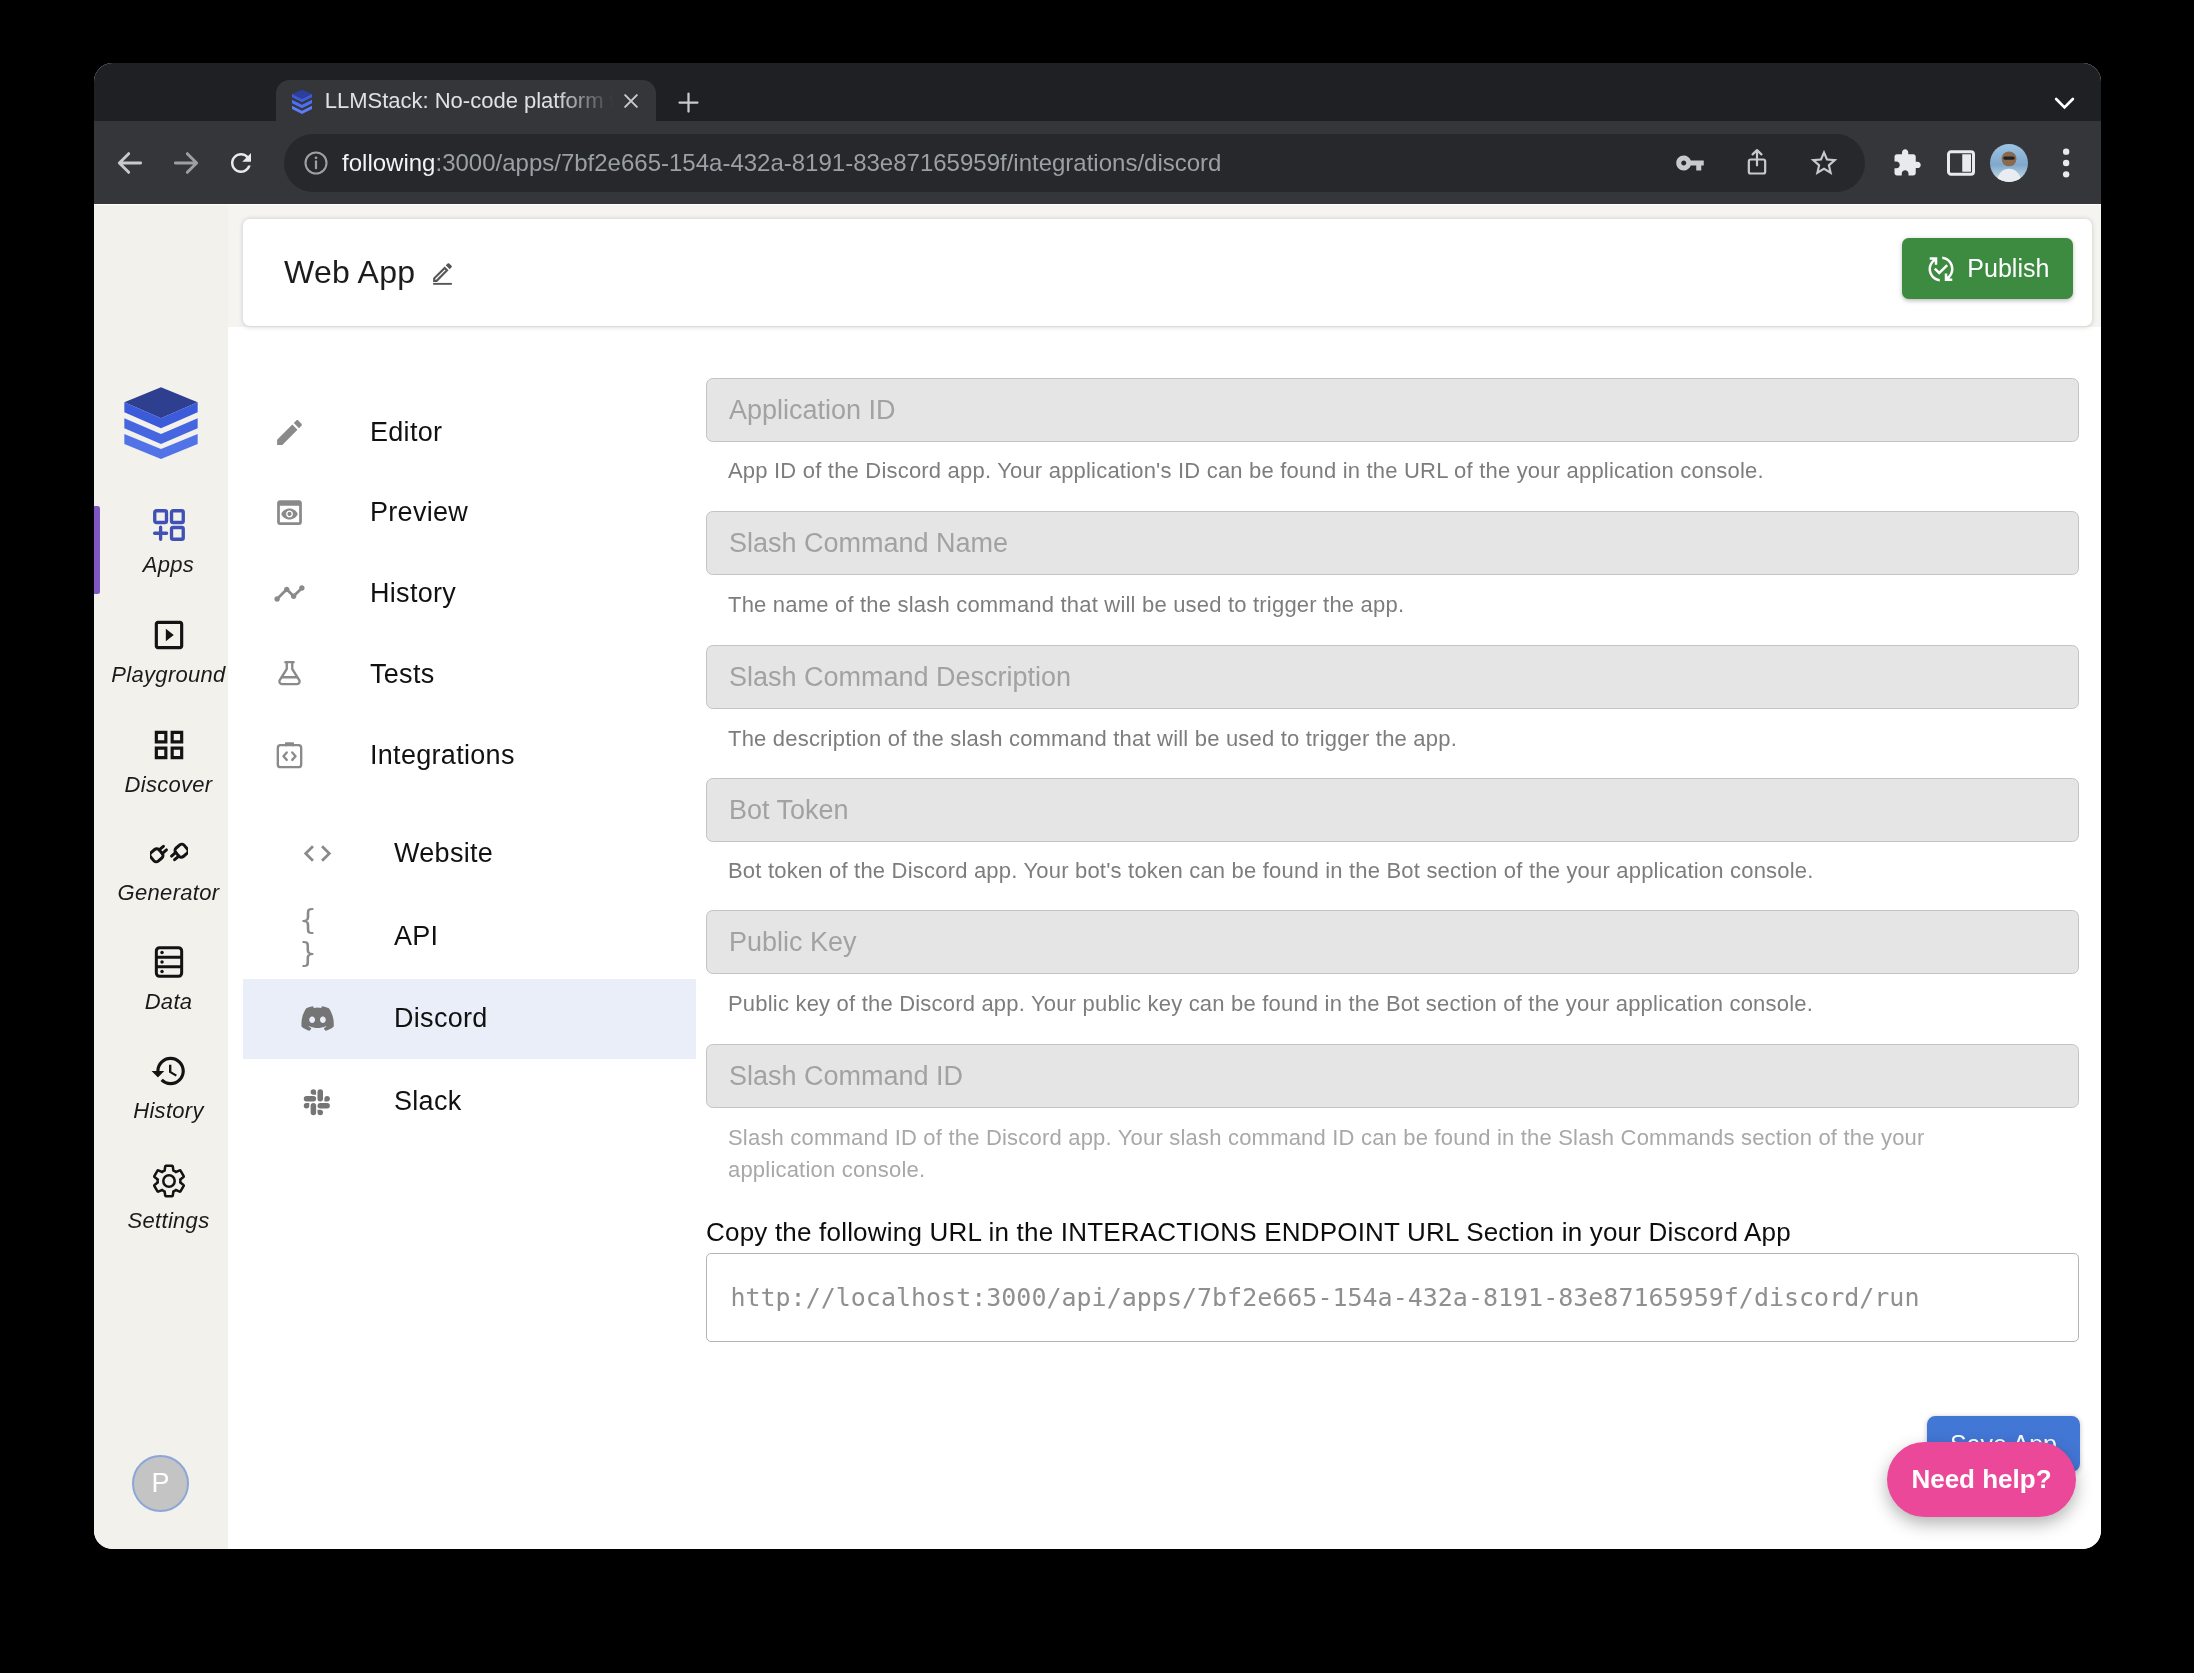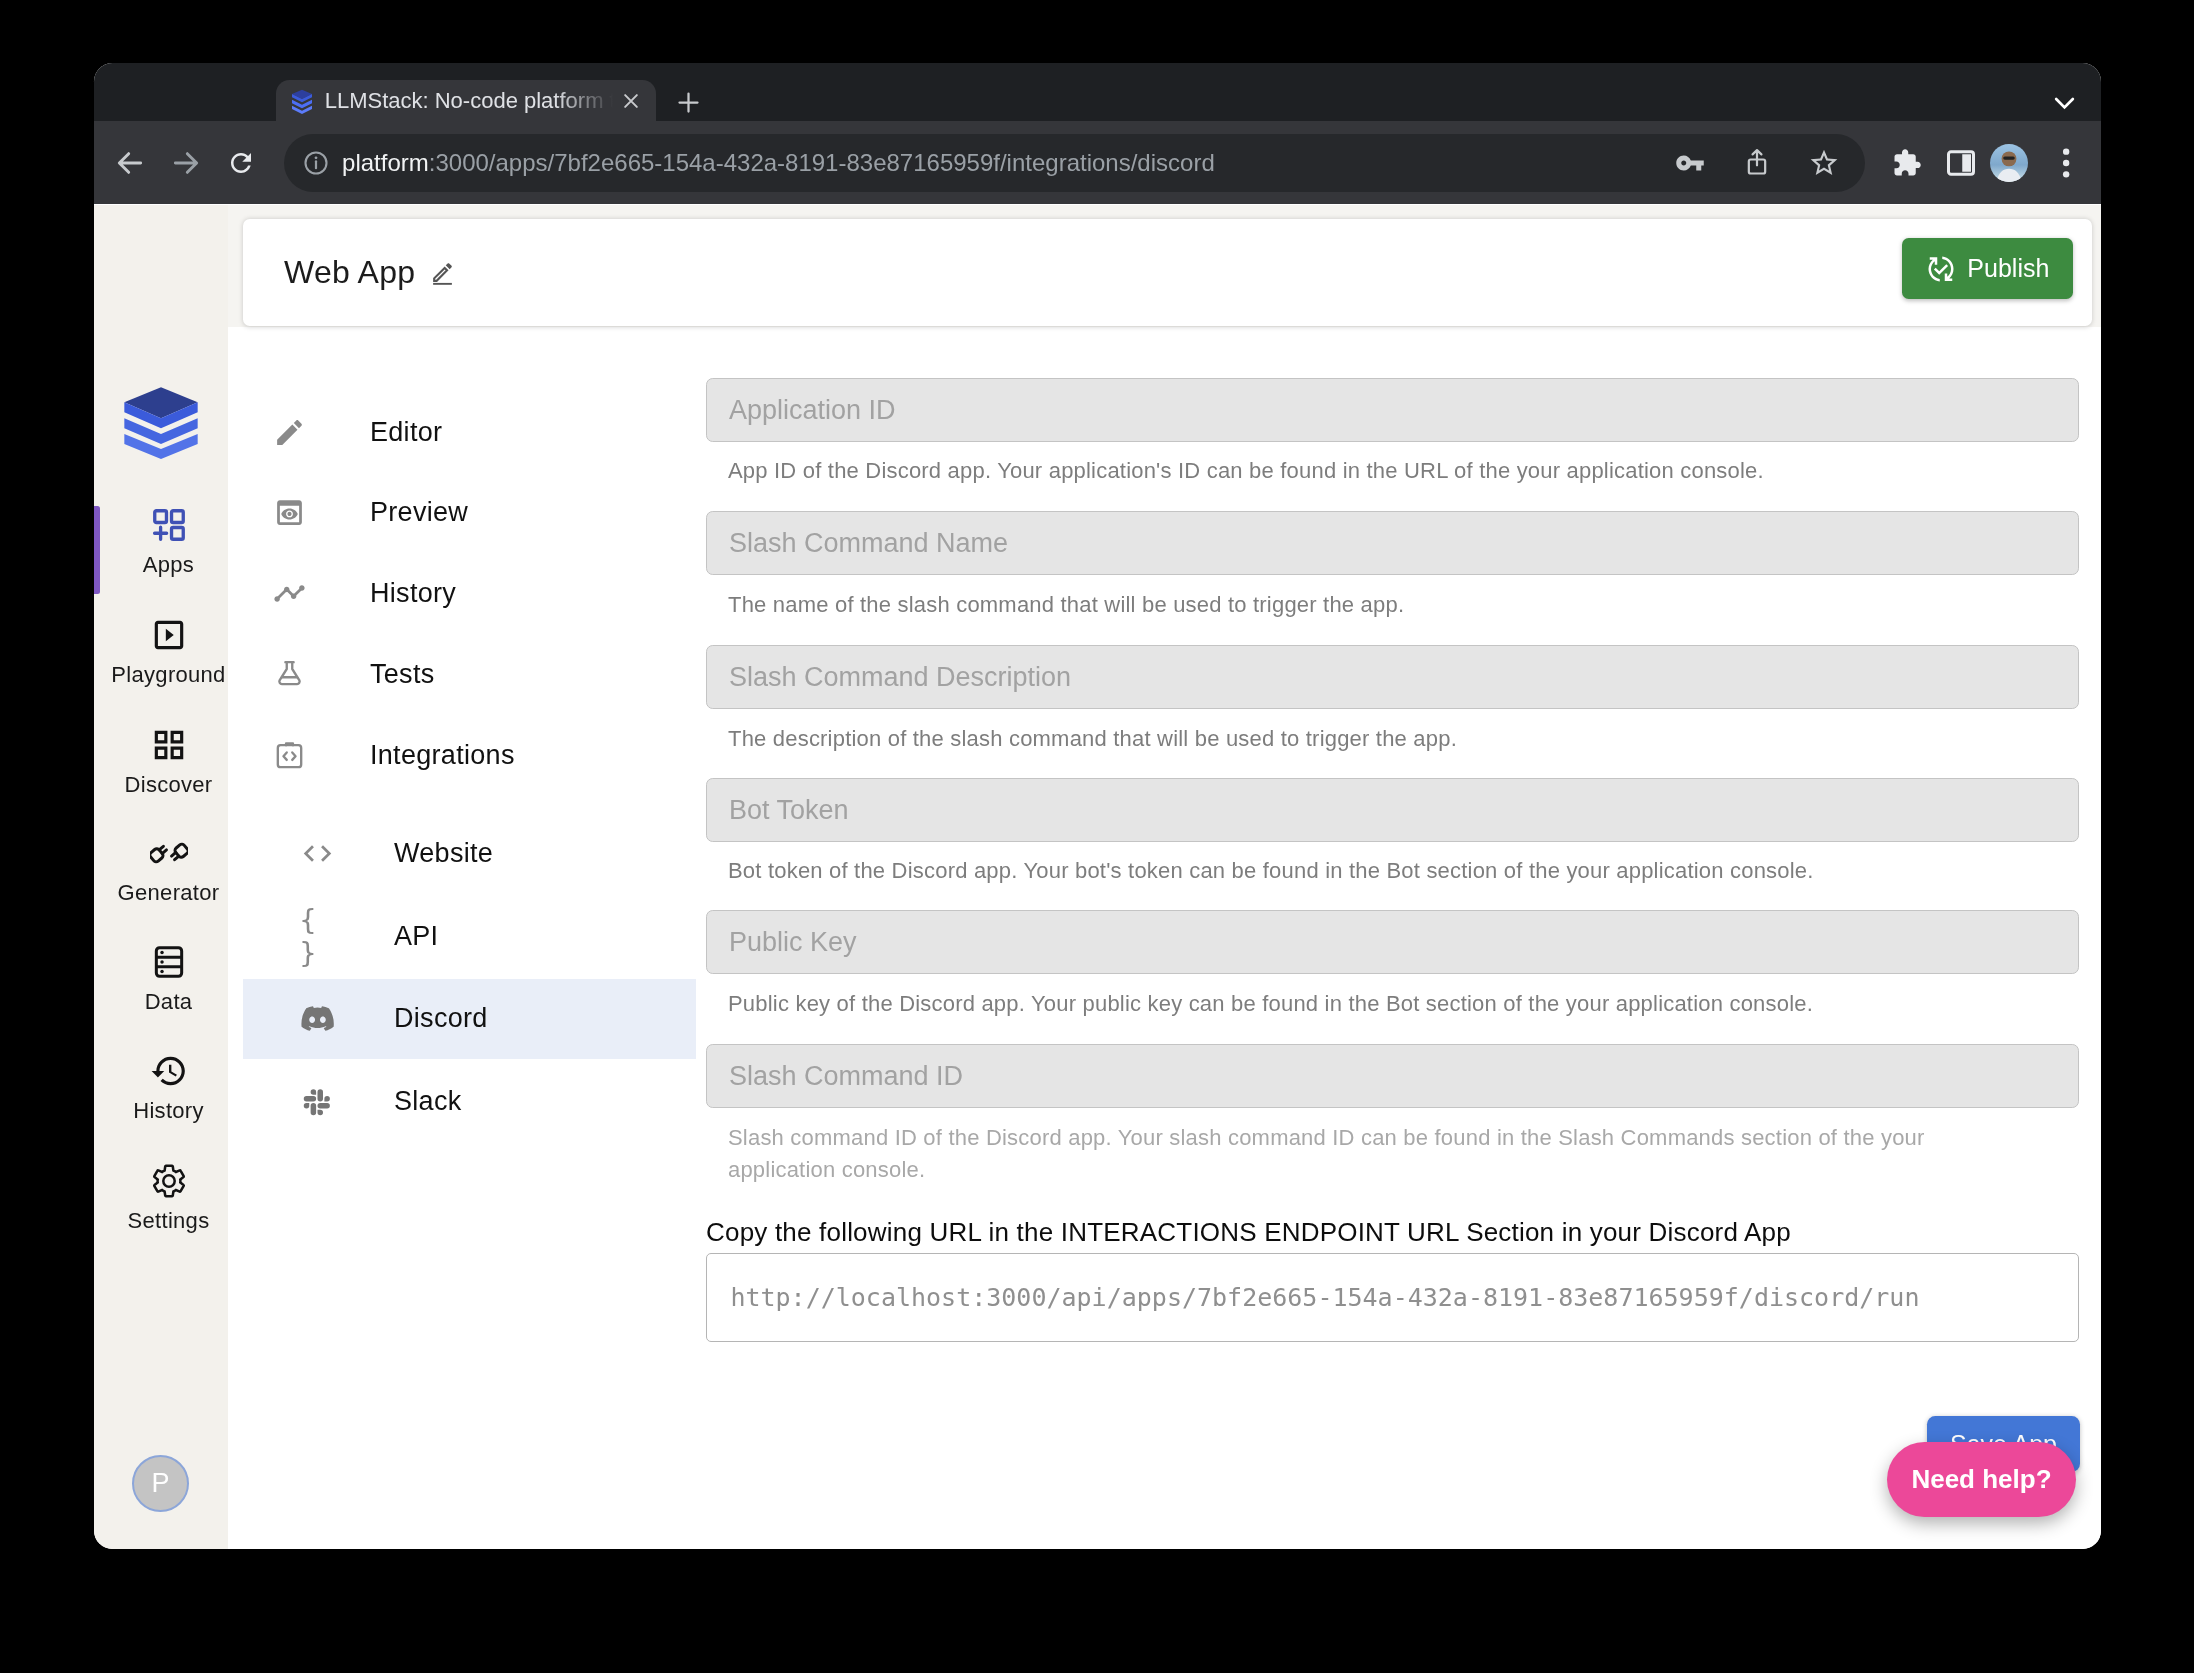--- a/index.html
+++ b/index.html
@@ -11,21 +11,21 @@
   .tab{left:182px;top:16.7px;width:380px;height:43px;background:#35363a;border-radius:13.4px 13.4px 0 0;display:flex;align-items:center;padding:0 15px;box-sizing:border-box;}
   .tab-title{color:#dfe1e5;font-size:22px;white-space:nowrap;overflow:hidden;flex:1;position:relative;}
   .tab-fade{position:absolute;right:0;top:0;width:58px;height:100%;background:linear-gradient(to right,rgba(53,54,58,0),#35363a);}
   .toolbar{left:0;top:58px;width:100%;height:83px;background:#35363a;}
   .omnibox{left:190px;top:71px;width:1581px;height:58px;border-radius:29px;background:#26282b;display:flex;align-items:center;}
   .urltext{font-size:24px;color:#9aa0a6;margin-left:11.7px;white-space:nowrap;}
   .urltext b{color:#f1f3f4;font-weight:400;}
   .cicon{display:flex;align-items:center;justify-content:center;}
   
   .sidebar{left:0;top:142px;width:134px;height:1344px;background:#f3f1ec;}
-  .side-item{width:149px;text-align:center;}
+  .side-item{width:149px;text-align:center;font-style:italic;}
   .side-item .lbl{display:block;margin-top:8.3px;font-size:22px;color:#1a1a1a;letter-spacing:0.3px;}
   .active-bar{left:0;top:301px;width:5.8px;height:88px;background:#7e57c2;border-radius:0 2.5px 2.5px 0;}
   .avatar-p{left:38px;top:1392px;width:57px;height:57px;border-radius:50%;background:#c4c4c4;border:2.5px solid #8ca6d9;box-sizing:border-box;color:#fff;font-size:27px;display:flex;align-items:center;justify-content:center;}
   
   .main{left:134px;top:142px;width:1873px;height:1344px;background:#fff;}
   .topstrip{left:134px;top:142px;width:1873px;height:122px;background:#f5f4f1;}
   .hdrcard{left:149px;top:156px;width:1849px;height:107px;background:#fff;border-radius:6.7px;box-shadow:0 0.8px 5px rgba(0,0,0,.18);}
   .apptitle{left:190px;top:156px;height:107px;display:flex;align-items:center;font-size:32px;font-weight:500;color:#1c1c1c;letter-spacing:0.3px;}
   .publish{left:1808px;top:175px;width:171px;height:61px;background:#3d8b40;border-radius:6.7px;color:#fff;display:flex;align-items:center;justify-content:center;gap:11.7px;font-size:25px;box-shadow:0 1.7px 4.2px rgba(0,0,0,.25);cursor:pointer;}
   
@@ -104,21 +104,21 @@
   </div>
 
   <div class="abs omnibox">
     <span class="cicon" style="margin-left:18.4px;">
       <svg width="28" height="28" viewBox="0 0 24 24">
           <circle cx="12" cy="12" r="9" fill="none" stroke="#9aa0a6" stroke-width="1.8"></circle>
           <path d="M12 10.5v6" stroke="#9aa0a6" stroke-width="1.9" stroke-linecap="round"></path>
           <circle cx="12" cy="7.6" r="1.2" fill="#9aa0a6"></circle>
         </svg>
     </span>
-    <span class="urltext"><b>platform</b><span>:3000/apps/7bf2e665-154a-432a-8191-83e87165959f/integrations/discord</span></span>
+    <span class="urltext"><b>following</b><span>:3000/apps/7bf2e665-154a-432a-8191-83e87165959f/integrations/discord</span></span>
     <span style="flex:1;"></span>
     <span class="cicon" style="margin-right:38px;">
       <svg width="30" height="30" viewBox="0 0 24 24">
           <path d="M12.65 10C11.83 7.67 9.61 6 7 6c-3.31 0-6 2.69-6 6s2.69 6 6 6c2.61 0 4.83-1.67 5.65-4H17v4h4v-4h2v-4H12.65zM7 14c-1.1 0-2-.9-2-2s.9-2 2-2 2 .9 2 2-.9 2-2 2z" fill="#c7cacd"></path>
         </svg>
     </span>
     <span class="cicon" style="margin-right:37px;">
       <svg width="28" height="32" viewBox="0 0 24 26">
           <rect x="5" y="10" width="14" height="12" rx="1.6" fill="none" stroke="#c7cacd" stroke-width="1.9"></rect>
           <path d="M12 2v13M8.2 5.6L12 2l3.8 3.6" stroke="#c7cacd" stroke-width="1.9" fill="none" stroke-linecap="round" stroke-linejoin="round"></path>

